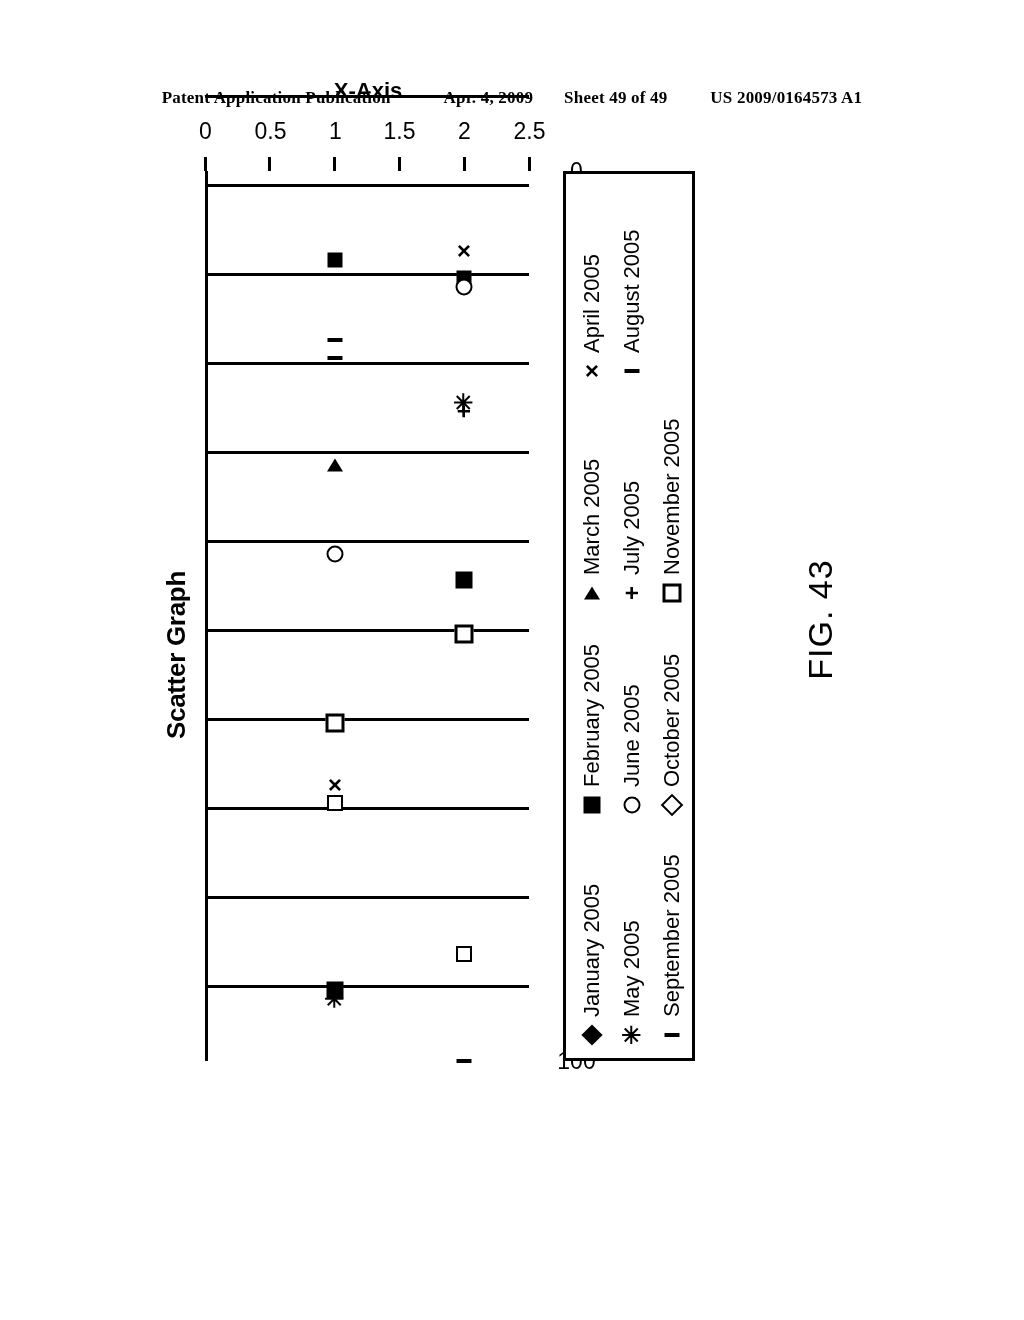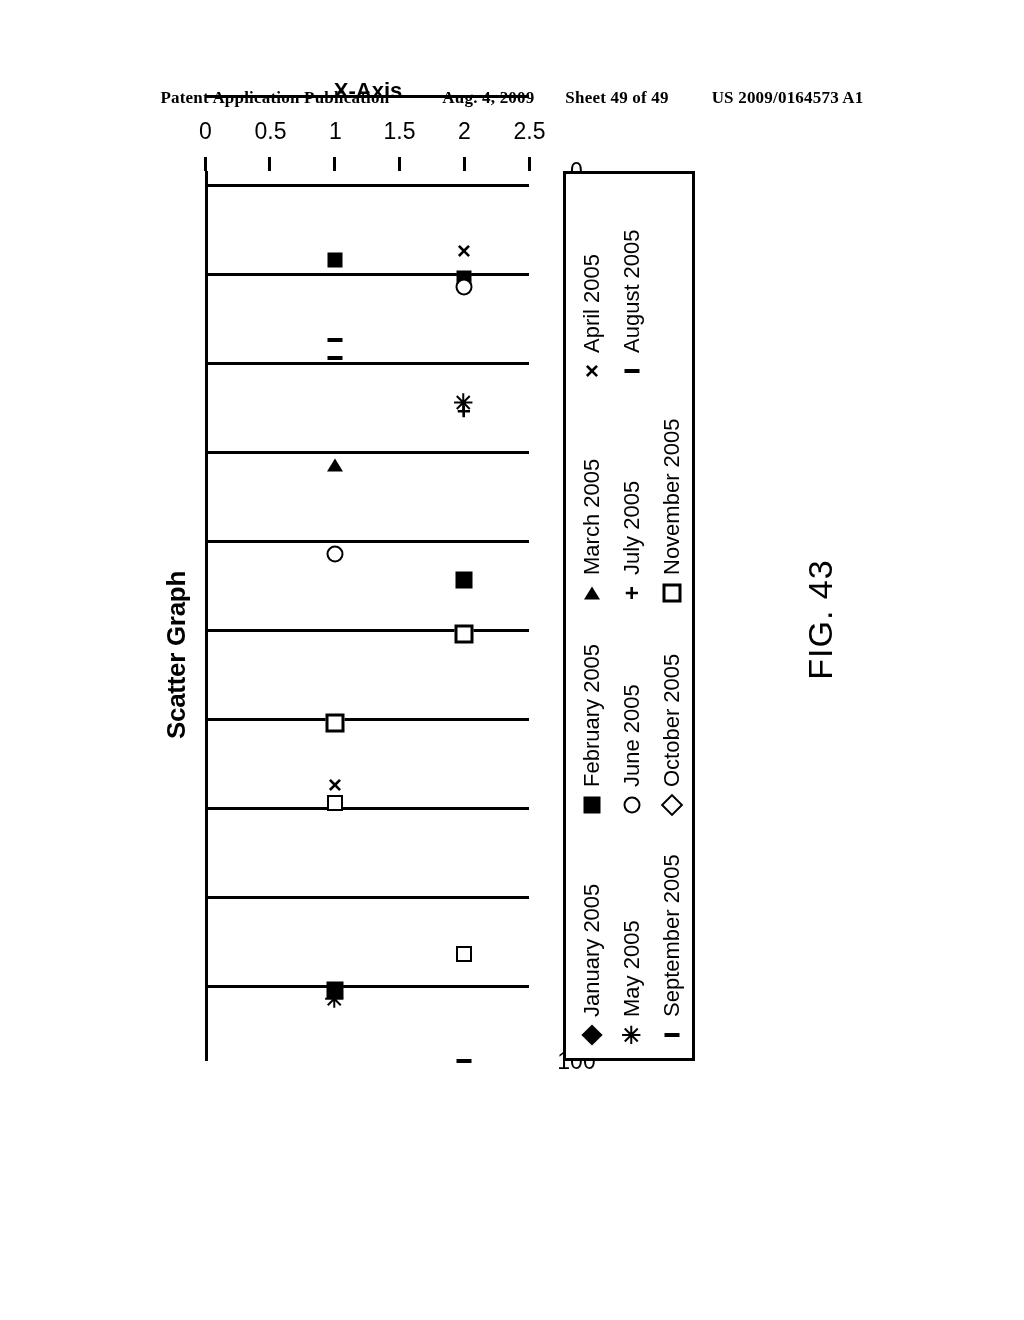--- a/index.html
+++ b/index.html
@@ -234,21 +234,21 @@
     transform-origin: 50% 50%;
     font-family: "Liberation Sans", sans-serif;
   }
 </style>
 </head>
 <body>
 
 <div class="page-header">
   <span>Patent Application Publication</span>
   <span class="hdr-gap-lg"></span>
-  <span>Aug. 4, 2009</span>
+  <span>Apr. 4, 2009</span>
   <span class="hdr-gap-sm"></span>
   <span>Sheet 49 of 49</span>
   <span class="hdr-gap-md"></span>
   <span>US 2009/0164573 A1</span>
 </div>
 
 <div class="chart-stage">
 
   <div class="chart-title">Scatter Graph</div>
 

